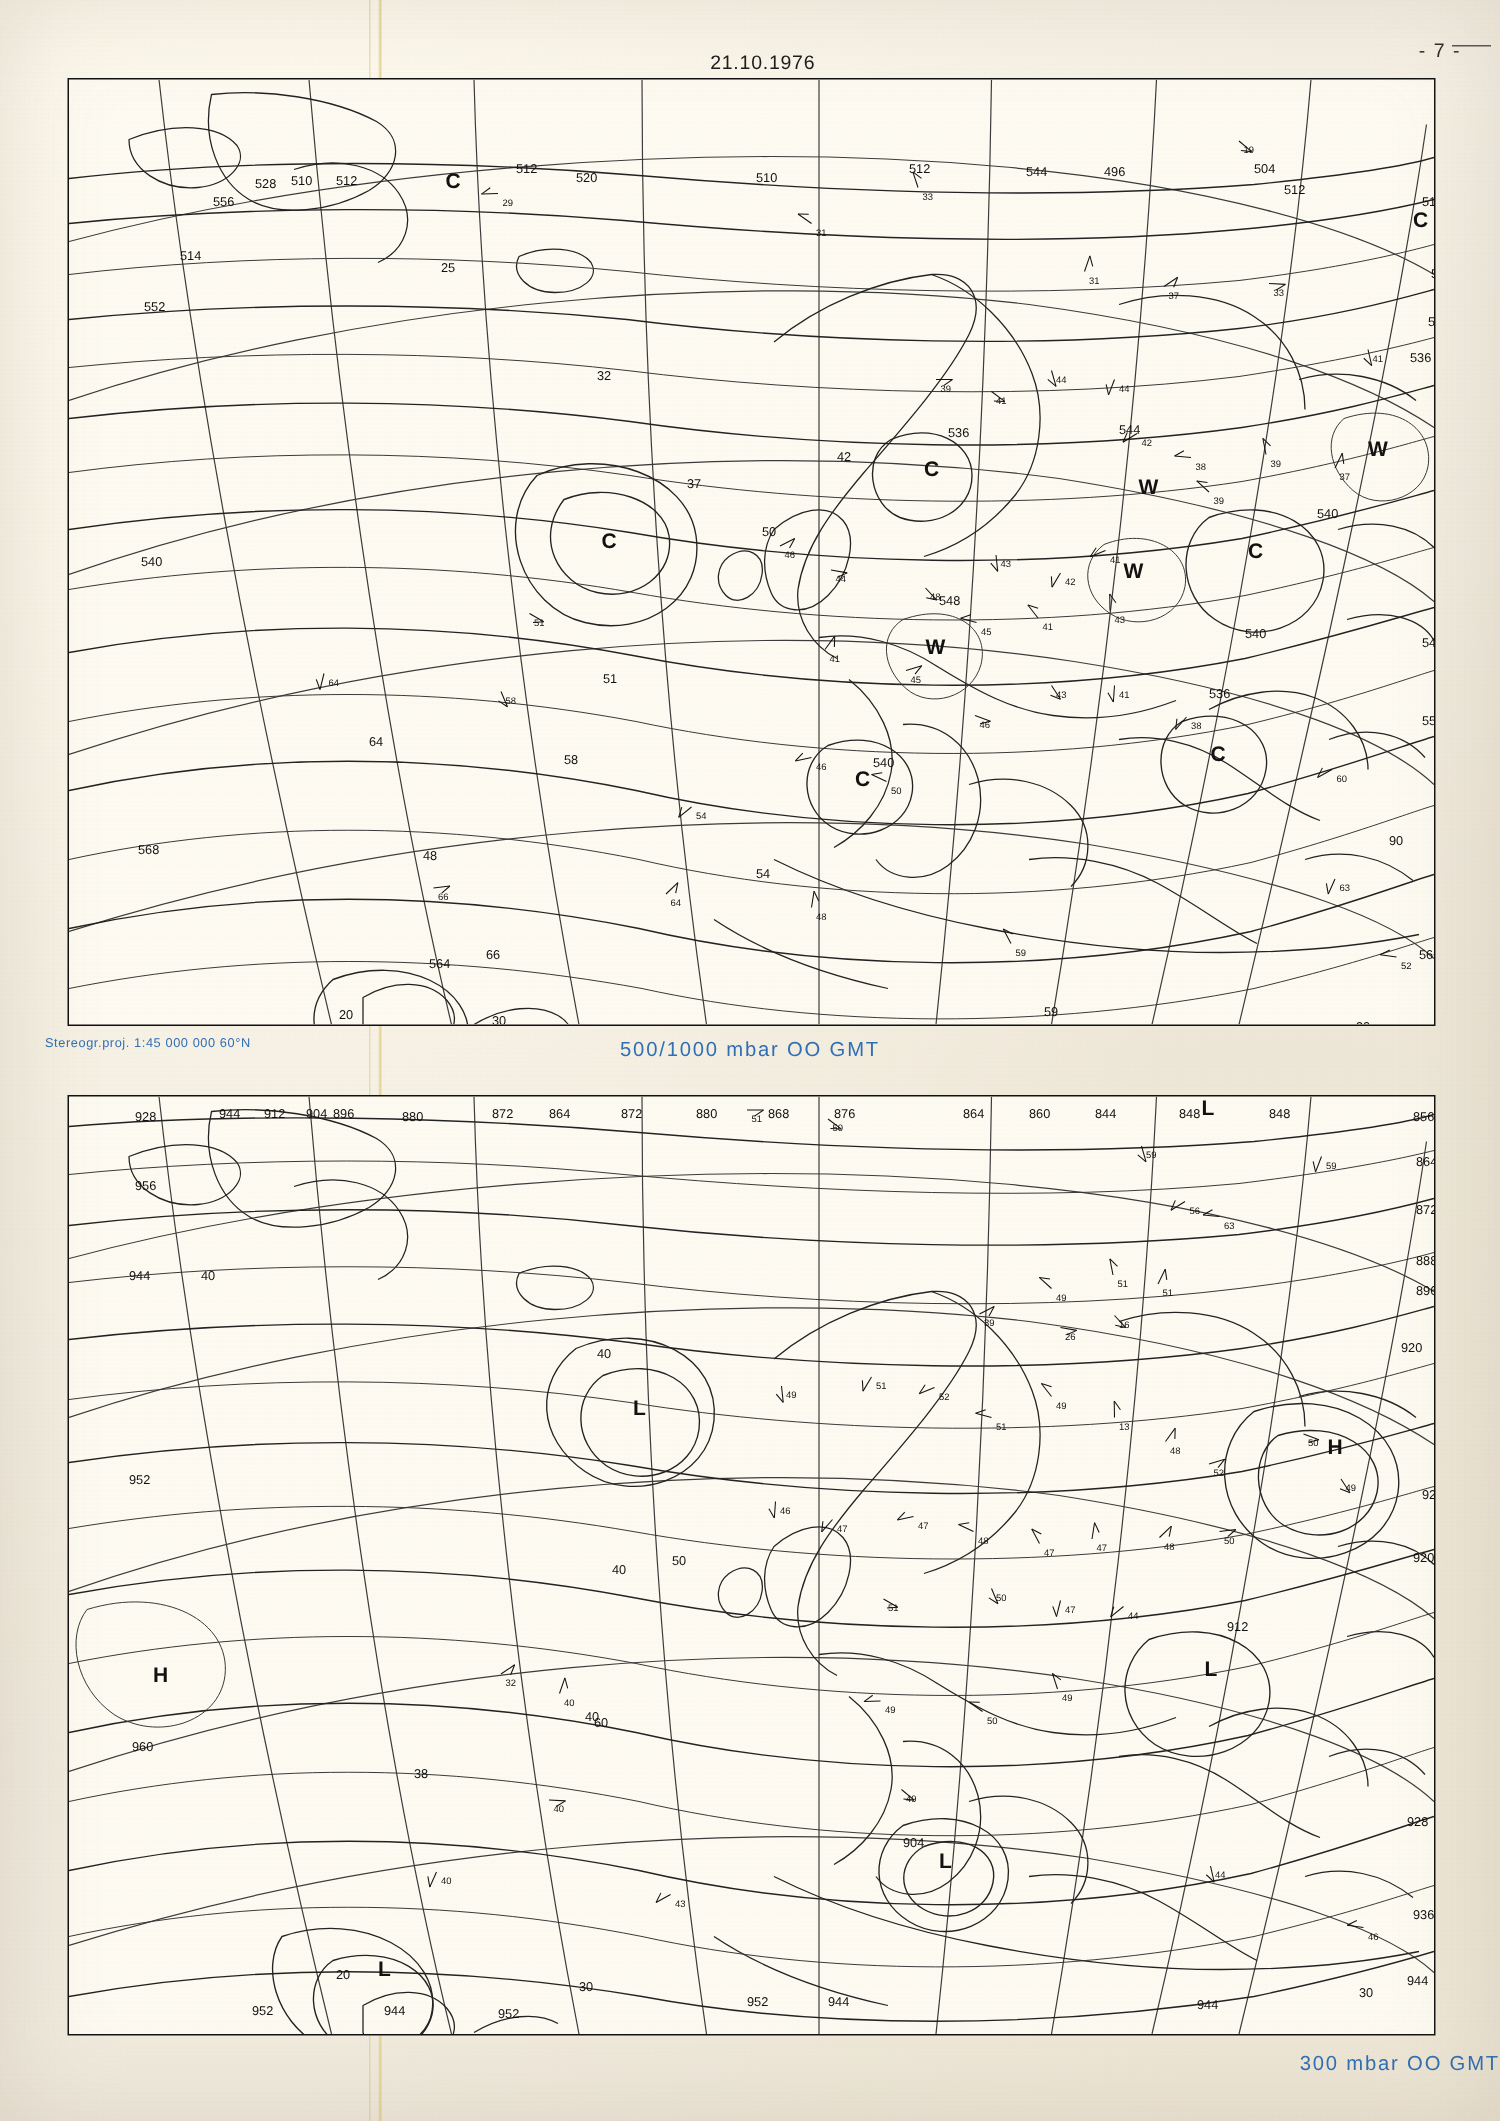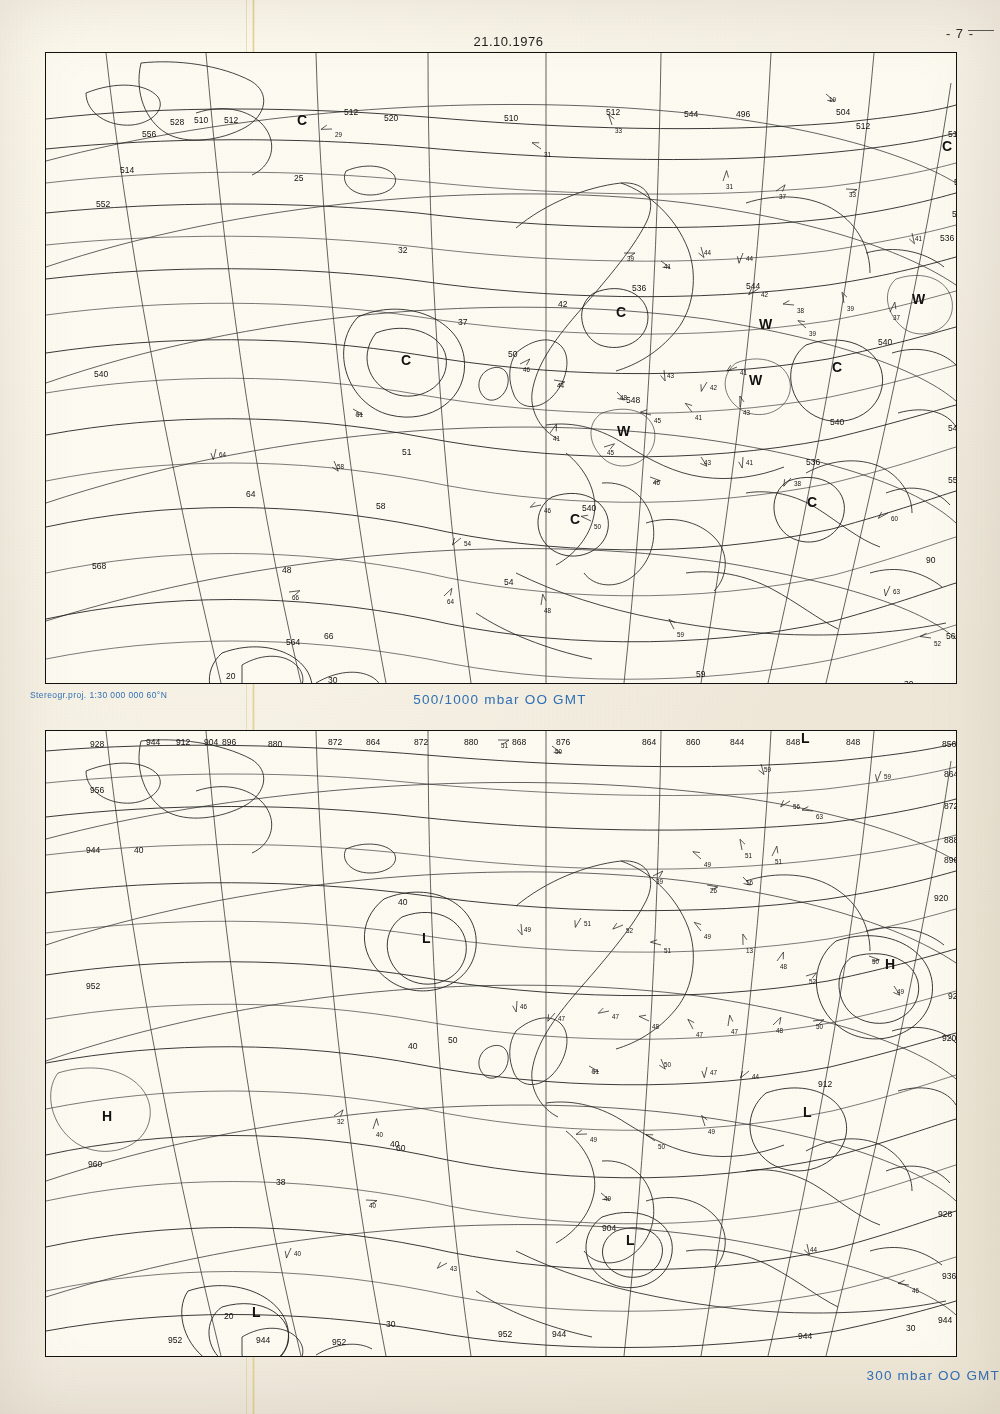--- a/index.html
+++ b/index.html
@@ -394,21 +394,21 @@
         <path d="M 842 460 L 832.3791832214666 465.33290582270973" class="barb"></path>
         <path d="M 832.3791832214666 465.33290582270973 L 835.6167815444786 458.91628750645543" class="barb"></path>
         <text x="845" y="468" class="stn">60</text>
         <path d="M 885 585 L 874.1070512438428 583.4690958894392" class="barb"></path>
         <path d="M 874.1070512438428 583.4690958894392 L 880.5543295324242 580.2929919573793" class="barb"></path>
         <text x="888" y="593" class="stn">52</text>
       </g>
   </svg>
 </div>
 
-<div class="proj-note">Stereogr.proj. 1:30 000 000   60°N</div>
+<div class="proj-note">Stereogr.proj. 1:45 000 000   60°N</div>
 <div class="caption" id="caption-500">500/1000 mbar   OO GMT</div>
 
 <div class="chart" id="chart-300">
   <svg class="mapsvg" viewBox="0 0 910 625" preserveAspectRatio="none">
     <g>
       <path class="graticule" d="M 60,0 C 80,180 120,400 175,625"></path>
       <path class="graticule" d="M 160,0 C 175,180 205,420 255,625"></path>
       <path class="graticule" d="M 270,0 C 275,190 300,420 340,625"></path>
       <path class="graticule" d="M 382,0 C 382,200 395,420 425,625"></path>
       <path class="graticule" d="M 500,0 L 500,625"></path>

